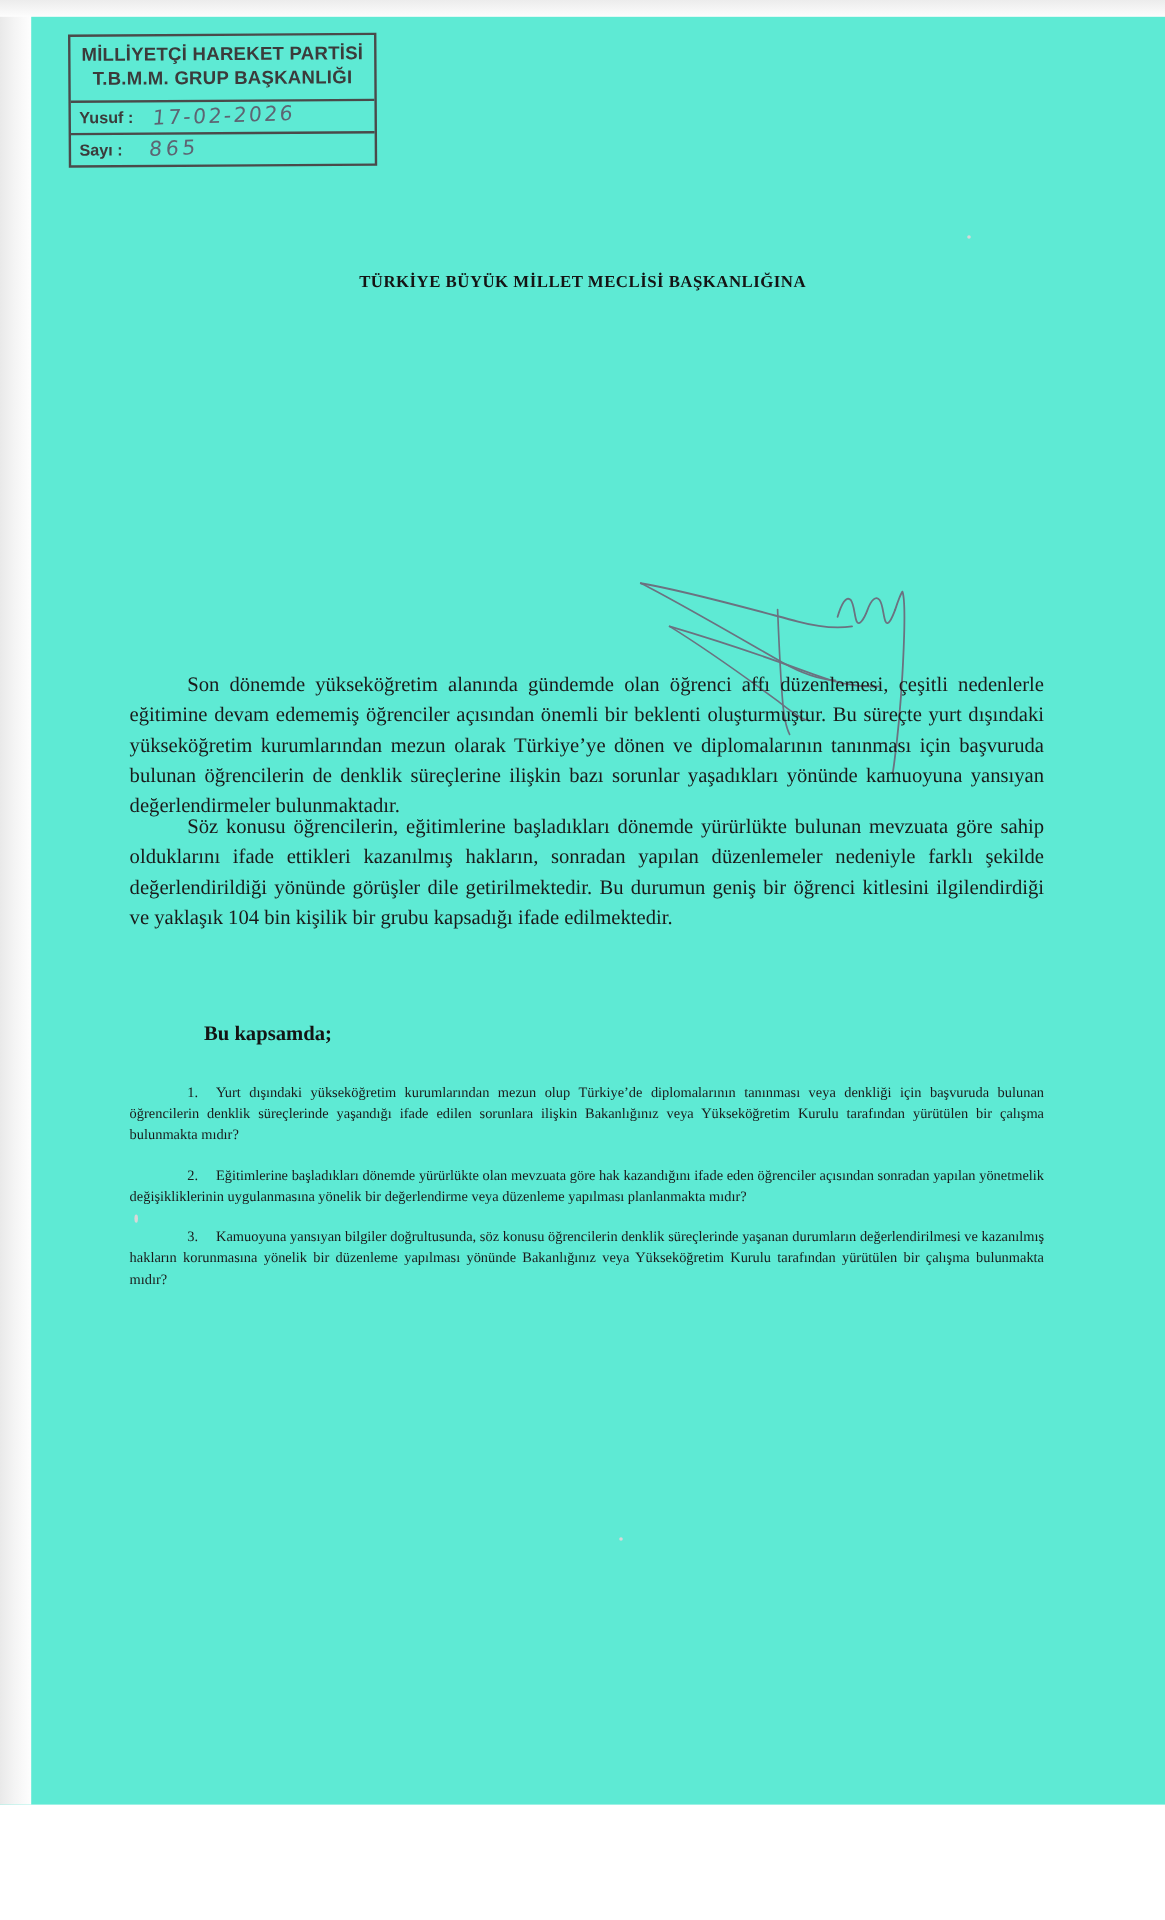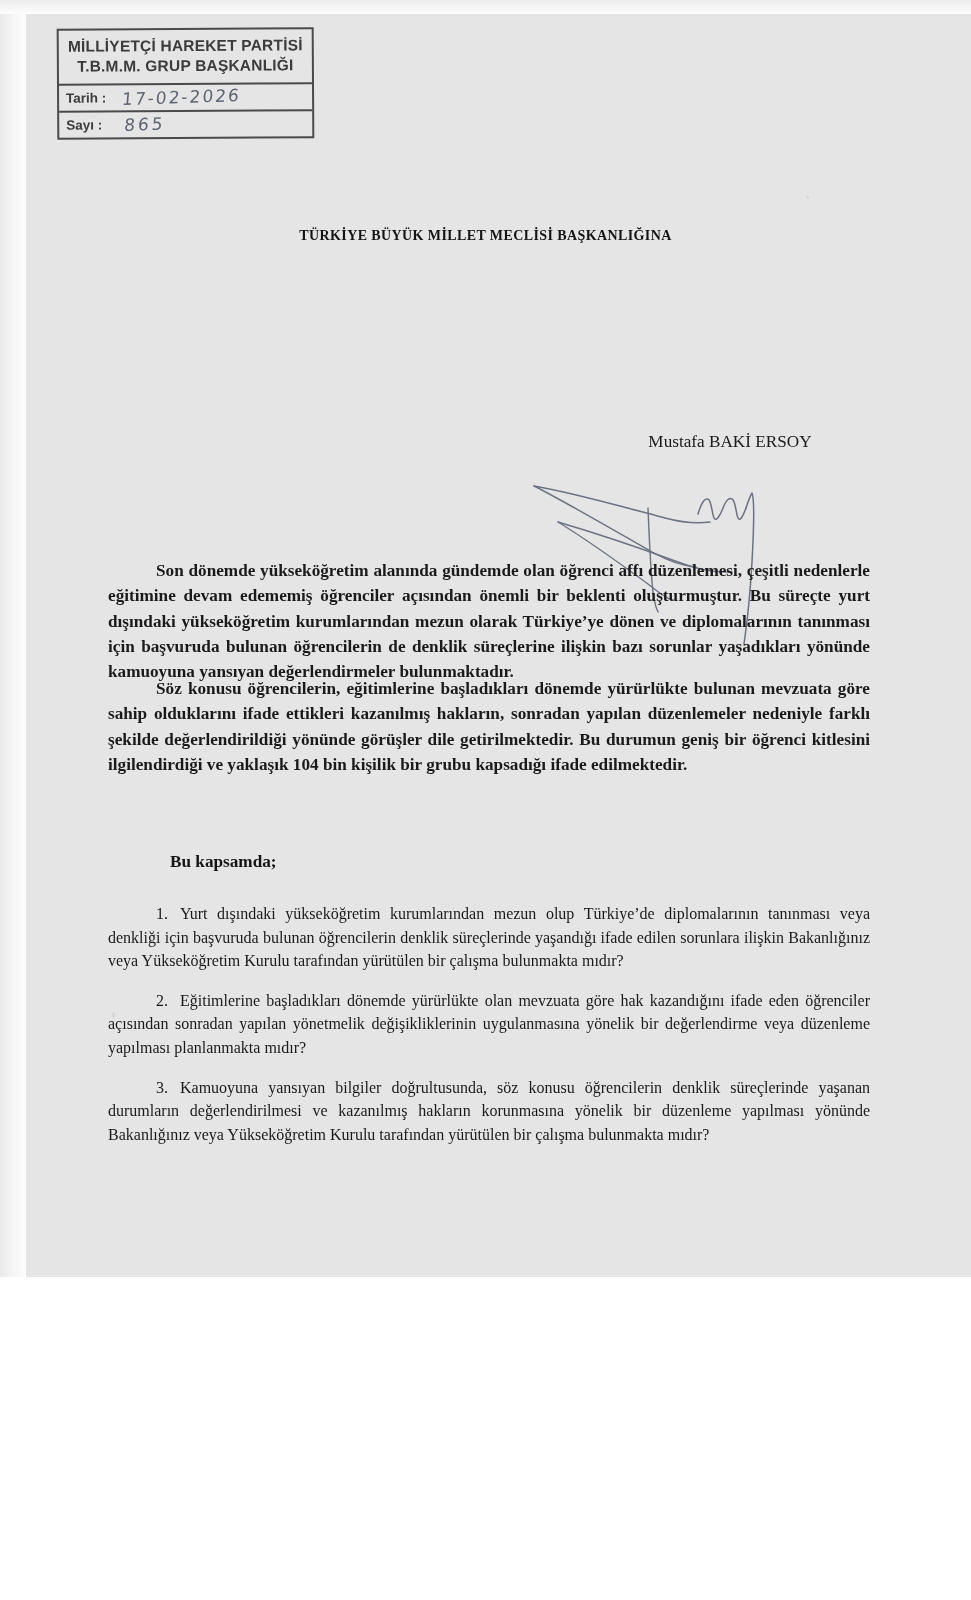--- a/index.html
+++ b/index.html
@@ -8,23 +8,23 @@
     padding: 0;
     background: #ffffff;
   }
   body {
     font-family: "Liberation Serif", "DejaVu Serif", serif;
     color: #1a1a1a;
   }
   .page {
     position: relative;
     width: 971px;
-    height: 1277px;
+    height: 1504px;
     margin: 0 auto;
-    background: #e5e5e5;
+    background: #5eead4;
     overflow: hidden;
   }
   
   .scan-edge-left {
     position: absolute;
     left: 0; top: 0;
     width: 26px; height: 1600px;
     background: linear-gradient(to right, #e9e9e9 0%, #f4f4f4 45%, #fefefe 100%);
     pointer-events: none;
   }
@@ -129,21 +129,21 @@
 
   .body-text {
     position: absolute;
     left: 108px;
     width: 762px;
     font-size: 17.2px;
     line-height: 1.475;
     text-align: justify;
     color: #1a1a1a;
   }
-  .body-text p { margin: 0 0 15px 0; font-weight: bold; }
+  .body-text p { margin: 0 0 15px 0; }
   .body-text p .ind { display: inline-block; width: 48px; }
 
   #para-group-1 { top: 558px; }
   #para-group-2 { top: 676px; }
 
   .kapsam-heading {
     position: absolute;
     left: 122px;
     top: 852px;
     width: 762px;
@@ -151,21 +151,21 @@
     font-weight: bold;
     color: #141414;
   }
   .kapsam-heading .ind { display: inline-block; width: 48px; }
 
   .questions {
     position: absolute;
     left: 108px;
     top: 902px;
     width: 762px;
-    font-size: 16px;
+    font-size: 12px;
     line-height: 1.475;
     text-align: justify;
     color: #1a1a1a;
   }
   .q-item { margin: 0 0 16px 0; }
   .q-item .q-num {
     display: inline-block;
     width: 48px;
     text-indent: 48px;
   }
@@ -186,34 +186,33 @@
 
   <div class="scan-edge-left"></div>
   <div class="scan-edge-top"></div>
 
   <div class="stamp">
     <div class="stamp-title">
       <div>MİLLİYETÇİ HAREKET PARTİSİ</div>
       <div>T.B.M.M. GRUP BAŞKANLIĞI</div>
     </div>
     <div class="stamp-row">
-      <span class="stamp-label">Tarih :</span>
+      <span class="stamp-label">Yusuf :</span>
       <span class="stamp-hand">17-02-2026</span>
     </div>
     <div class="stamp-row">
       <span class="stamp-label">Sayı :</span>
       <span class="stamp-hand sayi">865</span>
     </div>
   </div>
 
   <div class="doc-title">TÜRKİYE BÜYÜK MİLLET MECLİSİ BAŞKANLIĞINA</div>
 
 
   <div class="signature-block">
-    <div>Mustafa BAKİ ERSOY</div>
   </div>
 
   <svg class="signature-ink" viewBox="0 0 280 190">
     <g fill="none" stroke="#6b7280" stroke-width="1.5" stroke-linecap="round" stroke-linejoin="round">
       <path d="M34 20 C 70 26, 120 40, 165 52 C 180 56, 196 58, 210 56" stroke-width="1.6"></path>
       <path d="M34 20 C 62 34, 110 62, 152 86 C 168 95, 182 100, 196 101" stroke-width="1.4"></path>
       <path d="M58 56 C 92 66, 140 82, 178 96 C 196 103, 214 107, 232 106" stroke-width="1.4"></path>
       <path d="M58 56 C 84 72, 118 96, 148 118 C 158 126, 166 132, 172 134" stroke-width="1.3"></path>
       <path d="M148 42 C 149 66, 150 92, 152 116 C 153 130, 155 140, 158 146" stroke-width="1.4"></path>
       <path d="M198 48 C 201 38, 205 30, 209 34 C 212 38, 212 48, 214 52 C 216 56, 220 50, 223 42 C 226 34, 230 30, 233 34 C 236 38, 236 48, 238 52 C 240 56, 243 50, 246 42" stroke-width="1.5"></path>

